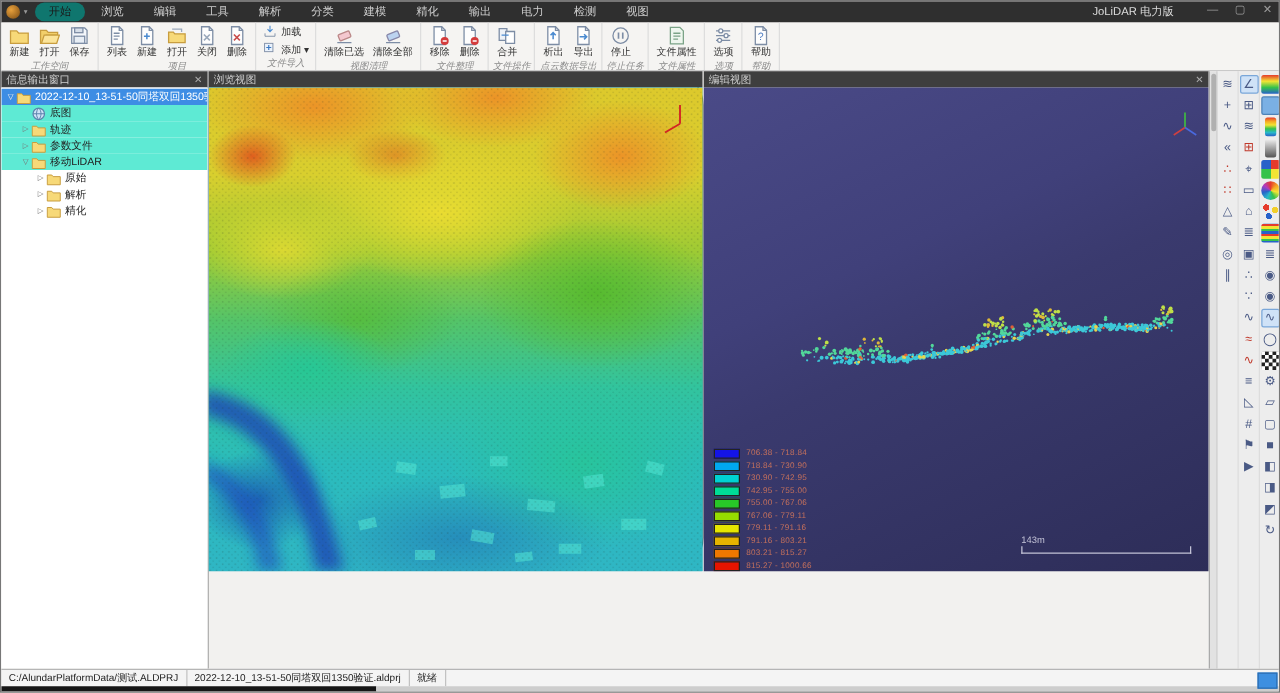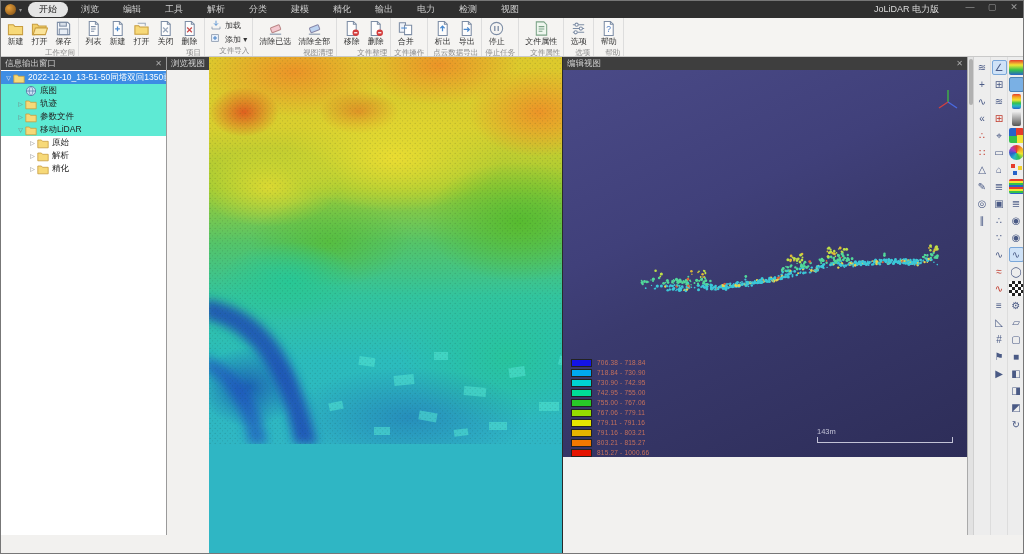--- a/index.html
+++ b/index.html
@@ -8,51 +8,51 @@
        font-family:"Liberation Sans","DejaVu Sans",sans-serif;color:#222;
        border:1px solid #777;}
   
   .titlebar{position:absolute;left:0;top:0;width:1024px;height:17px;background:#2f2f2f;
             display:flex;align-items:center;color:#c8c8c8;font-size:9px;}
   .logo{width:11px;height:11px;border-radius:50%;margin:0 3px 0 4px;
         background:radial-gradient(circle at 35% 35%,#e8a13c,#7a4a12);}
   .logo-caret{font-size:6px;color:#999;margin-right:6px;}
   .tabs{display:flex;align-items:center;gap:2px;}
   .tab{padding:1px 11px;border-radius:8px;cursor:default;color:#cfcfcf;}
-  .tab.active{background:#e5e5e5;color:#1a1a1a;}
+  .tab.active{background:#0f766e;color:#1a1a1a;}
   .wtitle{position:absolute;right:86px;top:2px;font-size:9px;color:#dcdcdc;}
   .wctrls{position:absolute;right:4px;top:1px;display:flex;gap:8px;color:#9a9a9a;font-size:9px;}
   .wctrls span{width:14px;text-align:center;}
   
   .ribbon{position:absolute;left:0;top:17px;width:1024px;height:39px;background:#f5f4f2;
           border-bottom:1px solid #c9c9c9;display:flex;align-items:stretch;overflow:hidden;}
   .rgroup{display:flex;flex-direction:column;border-right:1px solid #ddd;padding:1px 3px 0 3px;}
   .rbtns{display:flex;flex:1;align-items:flex-start;gap:1px;}
   .rbtns.compact{flex-direction:column;justify-content:center;gap:2px;}
   .rbtn{display:flex;flex-direction:column;align-items:center;padding:1px 3px;border-radius:2px;}
   .rbtn .rlabel{font-size:8px;color:#333;white-space:nowrap;line-height:9px;}
   .rbtn.small{flex-direction:row;gap:3px;padding:0 2px;align-items:center;}
   .rbtn.small svg{width:12px;height:12px;}
   .ricon{line-height:0;}
-  .rglabel{font-size:7.5px;color:#8a8a8a;text-align:right;padding:1px 0 2px 0;white-space:nowrap;}
+  .rglabel{font-size:7.5px;color:#8a8a8a;text-align:center;padding:1px 0 2px 0;white-space:nowrap;font-style:italic;}
   
   .ptitle{height:13px;background:#3e3e3e;color:#cfcfcf;font-size:8.5px;display:flex;
           align-items:center;justify-content:space-between;padding:0 4px;}
   .pclose{color:#aaa;font-size:8px;}
   .leftpanel{position:absolute;left:0;top:56px;width:166px;height:478px;background:#fff;
              border-right:1px solid #9a9a9a;display:flex;flex-direction:column;}
   .tree{flex:1;overflow:hidden;padding-top:1px;background:#fff;}
   .trow{display:flex;align-items:center;height:13px;font-size:8.5px;white-space:nowrap;overflow:hidden;}
   .trow.pink{background:#5eead4;}
   .trow.sel{background:#3d8de4;color:#fff;}
   .trow .arr{width:9px;font-size:6px;color:#777;text-align:center;flex:0 0 9px;}
   .trow.sel .arr{color:#eee;}
   .trow .ticn{line-height:0;margin-right:3px;flex:0 0 auto;}
   .trow .tlbl{overflow:hidden;text-overflow:clip;}
-  .browse{position:absolute;left:166px;top:56px;width:396px;height:496px;display:flex;flex-direction:row;border-right:1px solid #2a2a2a;}
+  .browse{position:absolute;left:166px;top:56px;width:396px;height:400px;display:flex;flex-direction:column;border-right:1px solid #2a2a2a;border-radius:27px;}
   .browse-body{position:relative;flex:1;background:#2fb6c4;overflow:hidden;}
   .editv{position:absolute;left:562px;top:56px;width:404px;height:400px;display:flex;flex-direction:column;}
   .edit-body{position:relative;flex:1;overflow:hidden;
      background:linear-gradient(155deg,#4a4a87 0%,#40407а 35%,#3a3a6e 50%,#2d2d58 100%);
      background:linear-gradient(155deg,#4a4a87 0%,#40407a 35%,#3a3a6e 50%,#2d2d58 100%);}
   
   .legend{position:absolute;left:8px;top:288px;display:flex;flex-direction:column;gap:1px;}
   .lrow{display:flex;align-items:center;gap:5px;height:9px;}
   .lswatch{width:21px;height:8px;border:1px solid #222;}
   .llabel{font-size:6.5px;color:#c4705c;letter-spacing:.2px;}
@@ -1423,14 +1423,24 @@
         <div class="ticon">▱</div>
         <div class="ticon">▢</div>
         <div class="ticon">■</div>
         <div class="ticon">◧</div>
         <div class="ticon">◨</div>
         <div class="ticon">◩</div>
         <div class="ticon">↻</div>
       </div>
     </div>
 
+  <div class="statusbar">
+    <div class="scells" id="scells">
+        <span class="scell">C:/AlundarPlatformData/测试.ALDPRJ</span>
+        <span class="scell">2022-12-10_13-51-50同塔双回1350验证.aldprj</span>
+        <span class="scell">就绪</span>
+      </div>
+    <div class="strip-dark"></div>
+    <div class="strip-light"></div>
+    <div class="bluebox"></div>
+  </div>
 
 </div>
 
 </body></html>

